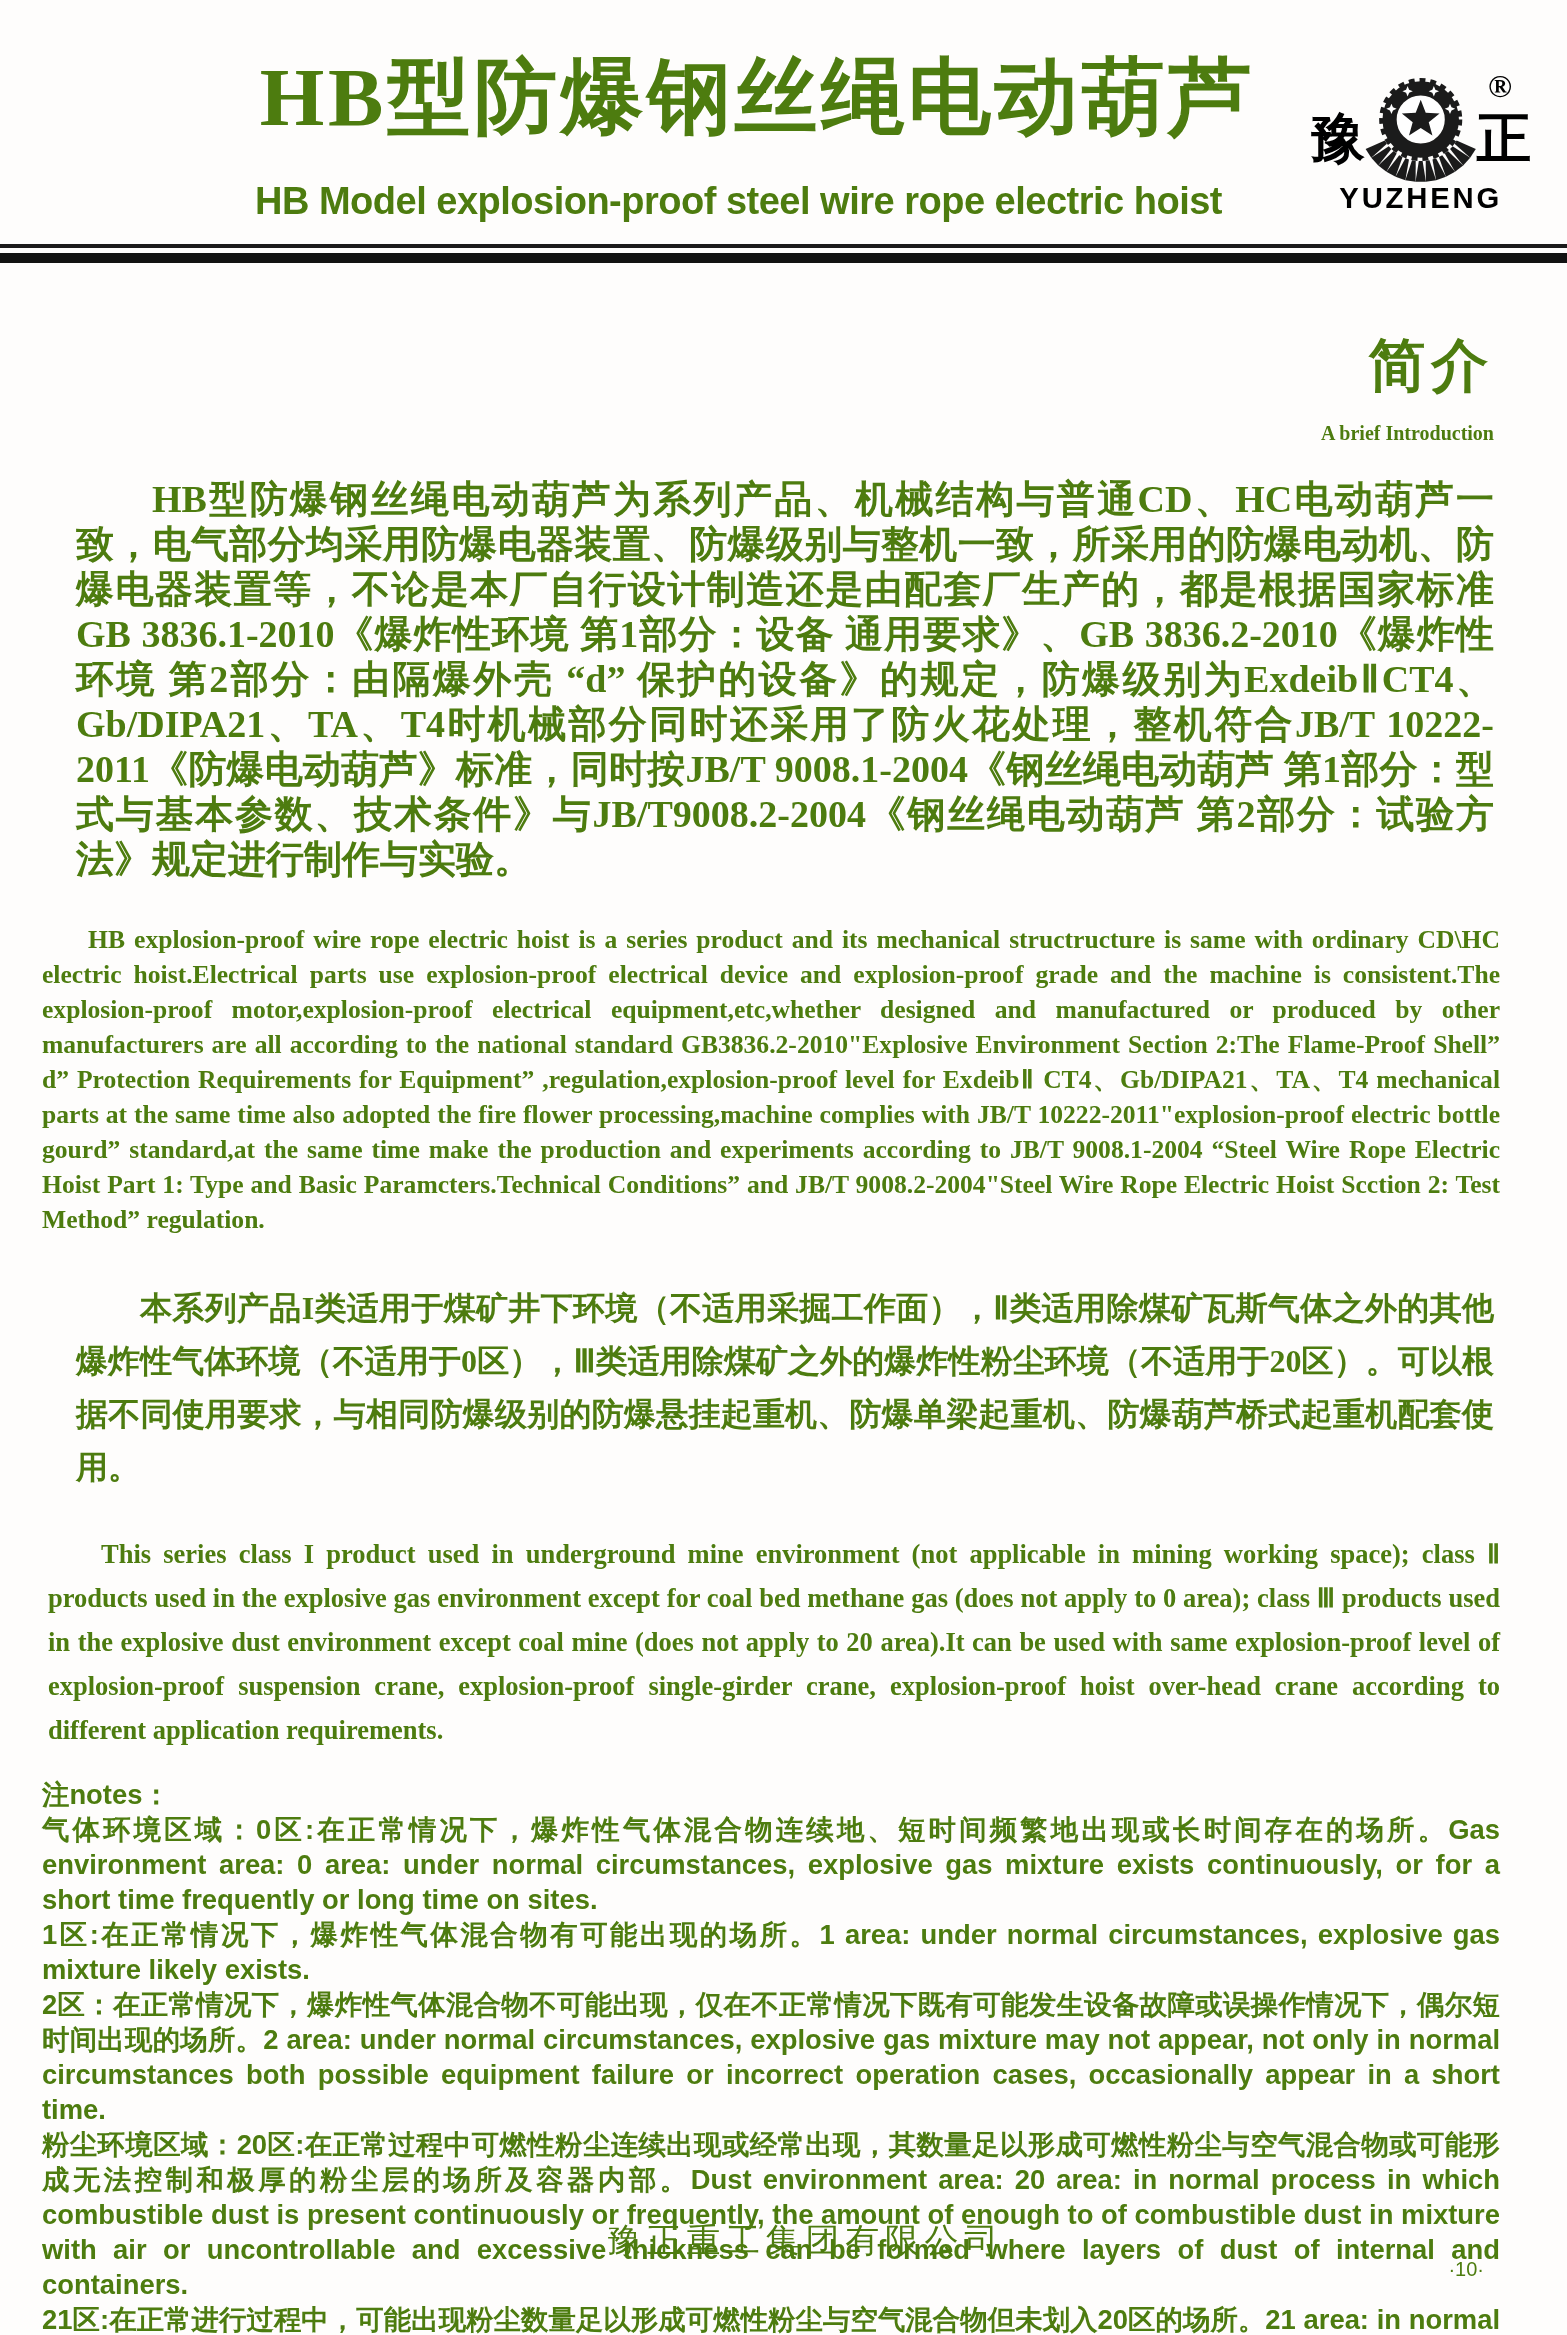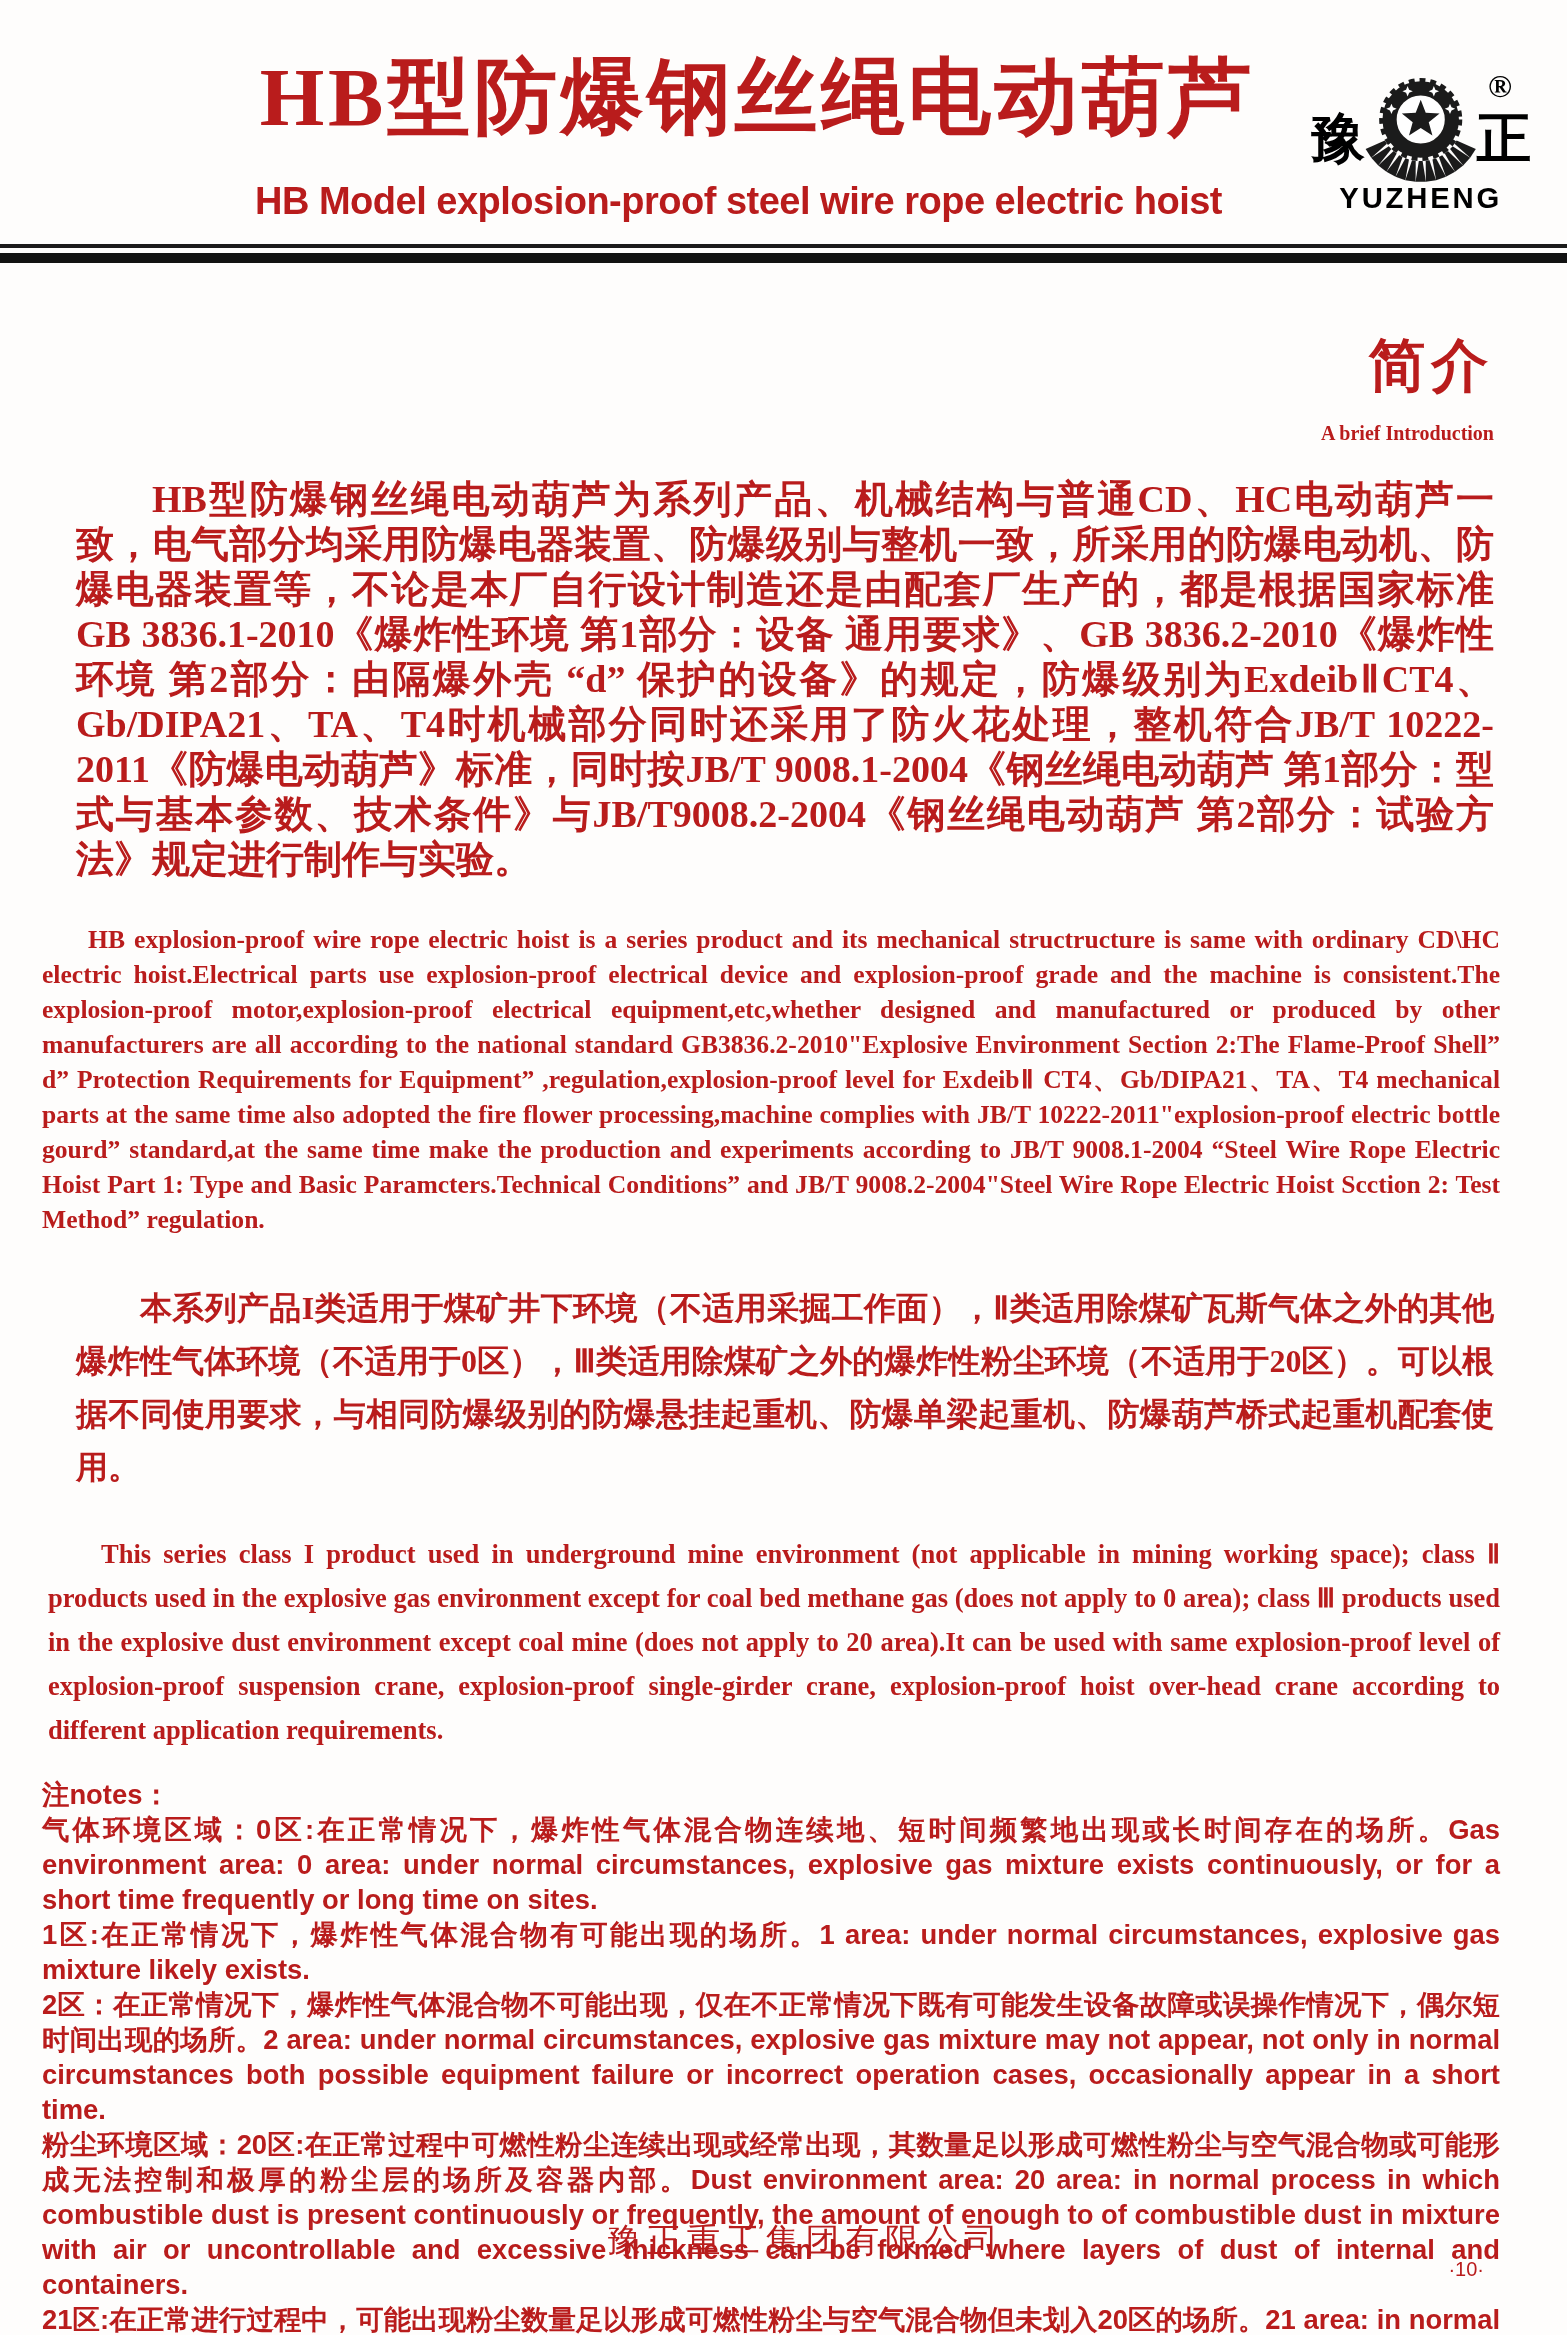--- a/index.html
+++ b/index.html
@@ -1,18 +1,18 @@
 <!DOCTYPE html>
 <html style="font-size:15px"><head>
 <meta charset="utf-8">
 <style>
   html,body{margin:0;padding:0;background:#e8e8e8;}
   .page{
     position:relative;width:1567px;height:2336px;margin:0 auto;
-    background:#fefdfc;color:#b91c1c;overflow:hidden;
+    background:#fefdfc;color:#4d7c0f;overflow:hidden;
     font-family:"Liberation Serif", serif;
   }
   
   .title-cn{
     position:absolute;top:42px;left:256px;width:1003px;text-align:center;
     font-size:83px;font-weight:900;letter-spacing:3.8px;white-space:nowrap;
   }
   .title-en{
     position:absolute;top:168px;left:218px;width:1041px;text-align:center;
     font-family:"Liberation Sans", sans-serif;font-size:38px;font-weight:bold;

